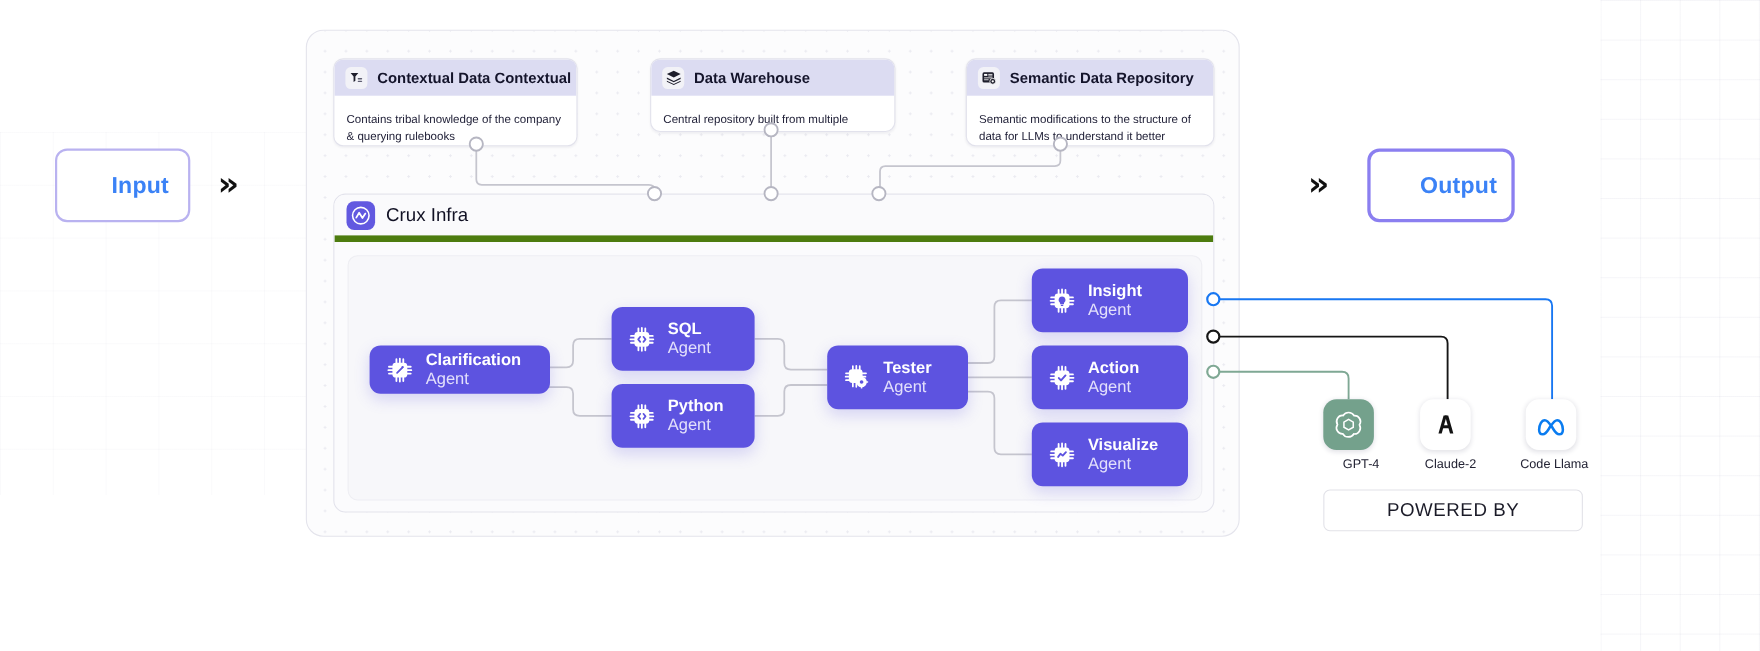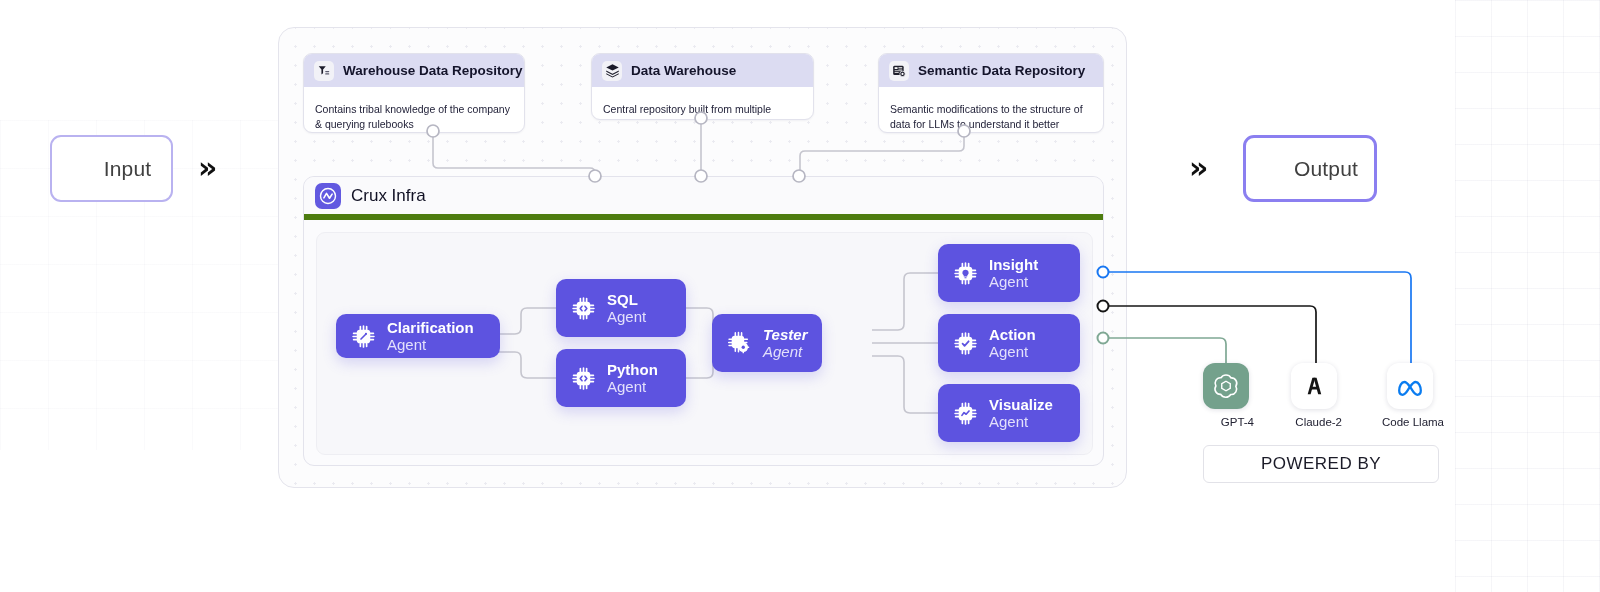--- a/index.html
+++ b/index.html
@@ -33,22 +33,22 @@
     background-size: 48px 48px;
     pointer-events: none;
   }
 
   
   .io-box {
     position: absolute;
     display: flex; align-items: center; justify-content: center;
     background: #ffffff;
     border-radius: 11px;
-    font-weight: normal;
-    color: #404040;
+    font-weight: bold;
+    color: #3b82f6;
     letter-spacing: .2px;
     padding-left: 32px;
   }
   #input-box {
     left: 50px; top: 135px; width: 123px; height: 67px;
     border: 2px solid #b9b2f0;
     font-size: 21px;
   }
   #output-box {
     left: 1243px; top: 135px; width: 134px; height: 67px;
@@ -149,21 +149,21 @@
     box-shadow: 0 5px 14px rgba(93,83,224,.22);
   }
   .agent .label { line-height: 1.15; }
   .agent .l1 { font-size: 15px; font-weight: bold; }
   .agent .l2 { font-size: 15px; font-weight: normal; color: #e3e0fb; }
   .agent .aicon { flex: 0 0 auto; display:flex; }
 
   #agent-clarification { left: 336px; top: 314px; width: 164px; height: 44px; }
   #agent-sql        { left: 556px; top: 279px; width: 130px; height: 58px; }
   #agent-python     { left: 556px; top: 349px; width: 130px; height: 58px; }
-  #agent-tester     { left: 712px; top: 314px; width: 110px; height: 58px; font-style: italic; }
+  #agent-tester     { left: 752px; top: 314px; width: 128px; height: 58px; }
   #agent-insight    { left: 938px; top: 244px; width: 142px; height: 58px; }
   #agent-action     { left: 938px; top: 314px; width: 142px; height: 58px; }
   #agent-visualize  { left: 938px; top: 384px; width: 142px; height: 58px; }
 
   
   #connectors { position: absolute; left: 0; top: 0; width: 1600px; height: 592px; pointer-events: none; }
 
   
   .llm {
     position: absolute;
@@ -217,21 +217,21 @@
 
   <div class="repo-card" id="card-contextual">
     <div class="repo-head">
       <span class="hicon">
         <svg width="14" height="14" viewBox="0 0 24 24">
           <path d="M3 4h12l-4.6 5.6V16l-2.8 2V9.6L3 4z" fill="#1d1d2b"></path>
           <rect x="14" y="12" width="7" height="2" rx="1" fill="#5d5d70"></rect>
           <rect x="14" y="16" width="7" height="2" rx="1" fill="#5d5d70"></rect>
         </svg>
       </span>
-      <span class="repo-head-title">Warehouse Data Repository</span>
+      <span class="repo-head-title">Contextual Data Contextual</span>
     </div>
     <div class="repo-body">Contains tribal knowledge of the company &amp; querying rulebooks</div>
   </div>
 
   <div class="repo-card" id="card-warehouse">
     <div class="repo-head">
       <span class="hicon">
         <svg width="15" height="15" viewBox="0 0 24 24">
           <path d="M12 2 L22 7 L12 12 L2 7 Z" fill="#1d1d2b"></path>
           <path d="M2 12 L12 17 L22 12 L22 14 L12 19 L2 14 Z" fill="#1d1d2b"></path>

